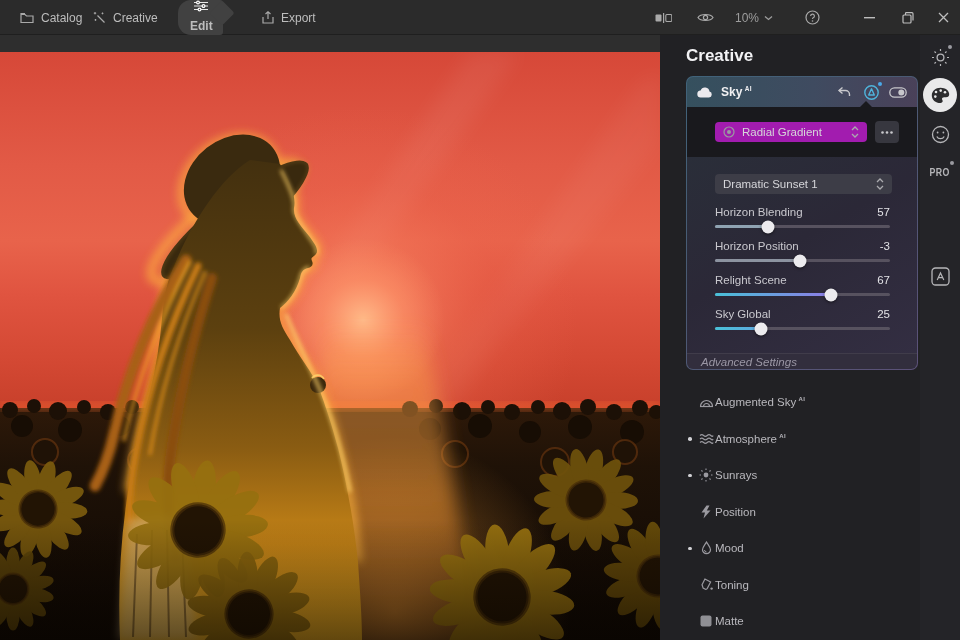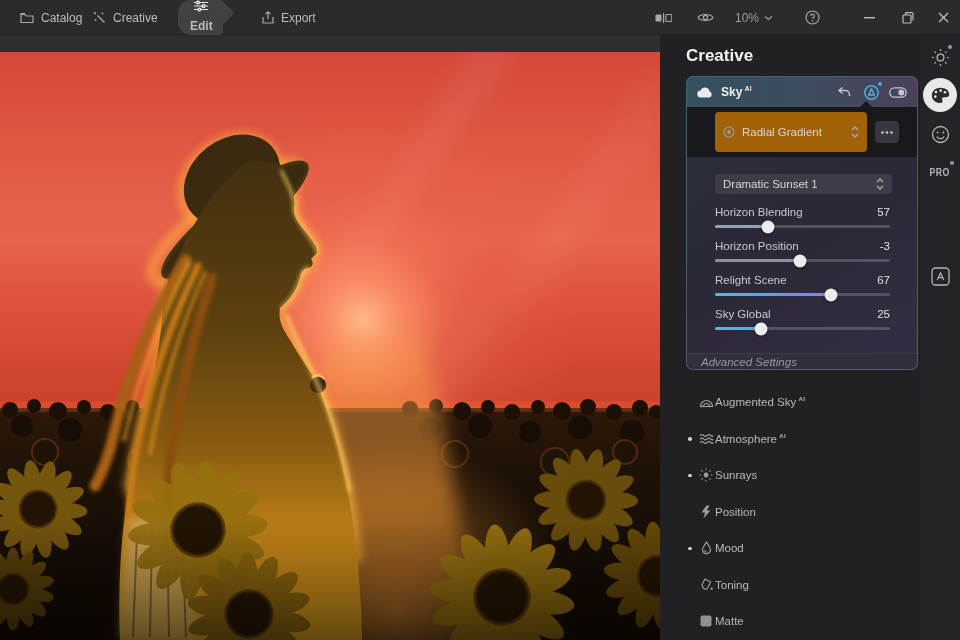--- a/index.html
+++ b/index.html
@@ -41,21 +41,21 @@
     background:linear-gradient(90deg,#35505e 0%,#3f4b60 55%,#4a4159 100%); padding:0 8px 0 10px; }
   .sky-header .sky-label { color:#f0f0f2; font-size:12px; font-weight:bold; margin-left:8px; }
   .sup-ai { font-size:6.5px; font-weight:bold; vertical-align:super; letter-spacing:.3px; }
   .sky-header .spacer { flex:1; }
   .hdr-ic { position:relative; width:22px; height:22px; display:flex; align-items:center; justify-content:center; margin-left:5px; }
   .mask-dot { position:absolute; top:1px; right:0; width:4px; height:4px; border-radius:50%; background:#4aa8e8; }
 
   .mask-section { position:relative; height:50px; background:#19191d; display:flex; align-items:center; padding:0 0 0 28px; }
   .mask-section .notch { position:absolute; top:-6px; left:172px; width:0; height:0;
     border-left:7px solid transparent; border-right:7px solid transparent; border-bottom:7px solid #19191d; }
-  .select { display:flex; align-items:center; background:#a16207; border-radius:4px; height:40px; padding:0 8px; color:#d6d6da; font-size:11.5px; }
+  .select { display:flex; align-items:center; background:#a21caf; border-radius:4px; height:20px; padding:0 8px; color:#d6d6da; font-size:11.5px; }
   .select .sel-text { flex:1; white-space:nowrap; overflow:hidden; }
   .mask-select { width:152px; gap:7px; }
   .more-btn { width:24px; height:22px; margin-left:8px; background:#37373f; border-radius:4px;
     display:flex; align-items:center; justify-content:center; color:#c9c9cd; }
   .more-btn svg { display:block; }
 
   .sky-body { position:relative; height:196px;
     background:linear-gradient(150deg,#2a2e39 0%,#2b2837 45%,#332e42 100%); padding:17px 27px 0 28px; }
   .preset-select { width:177px; height:20px; background:#3d3d47; }
   .slider-group { margin-top:12px; }

